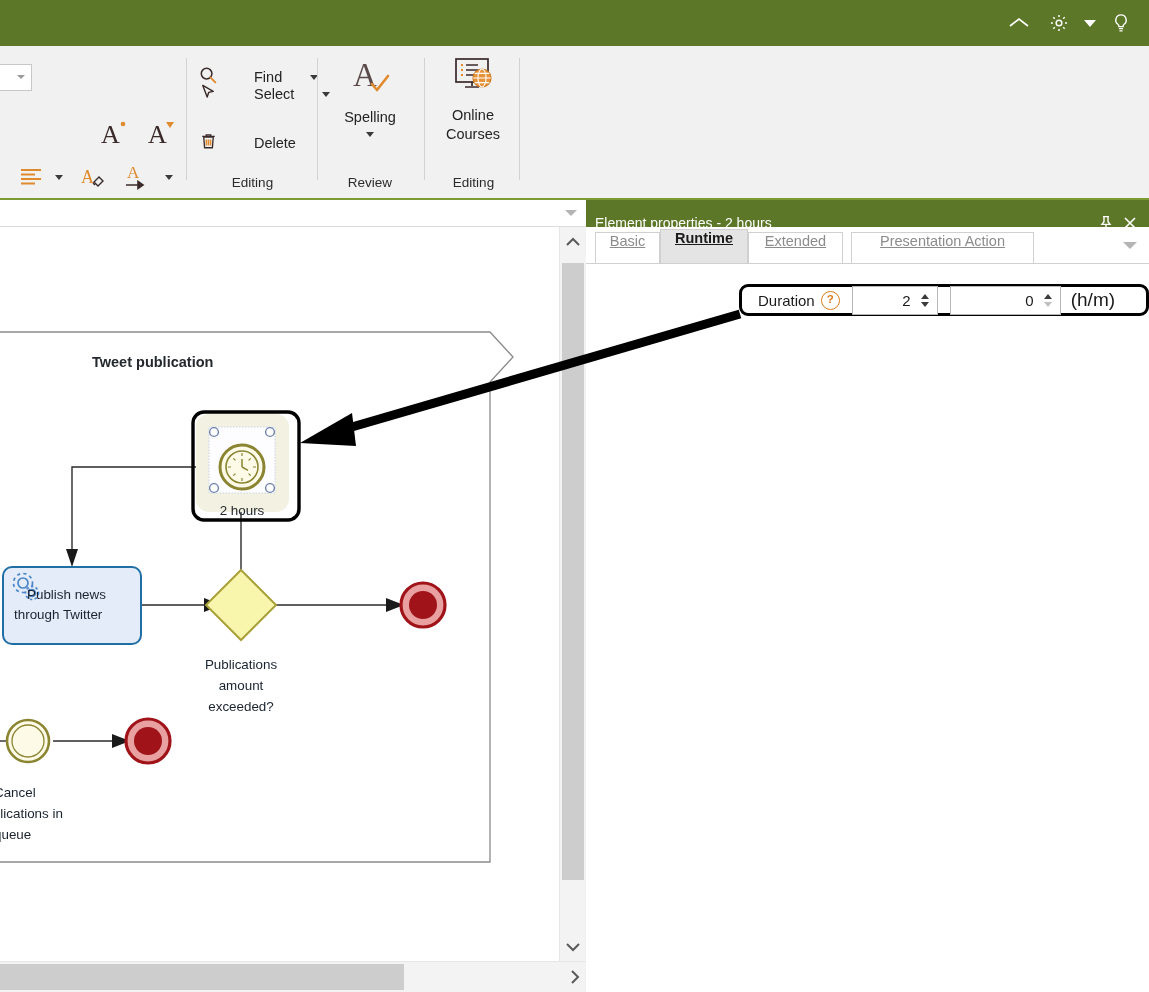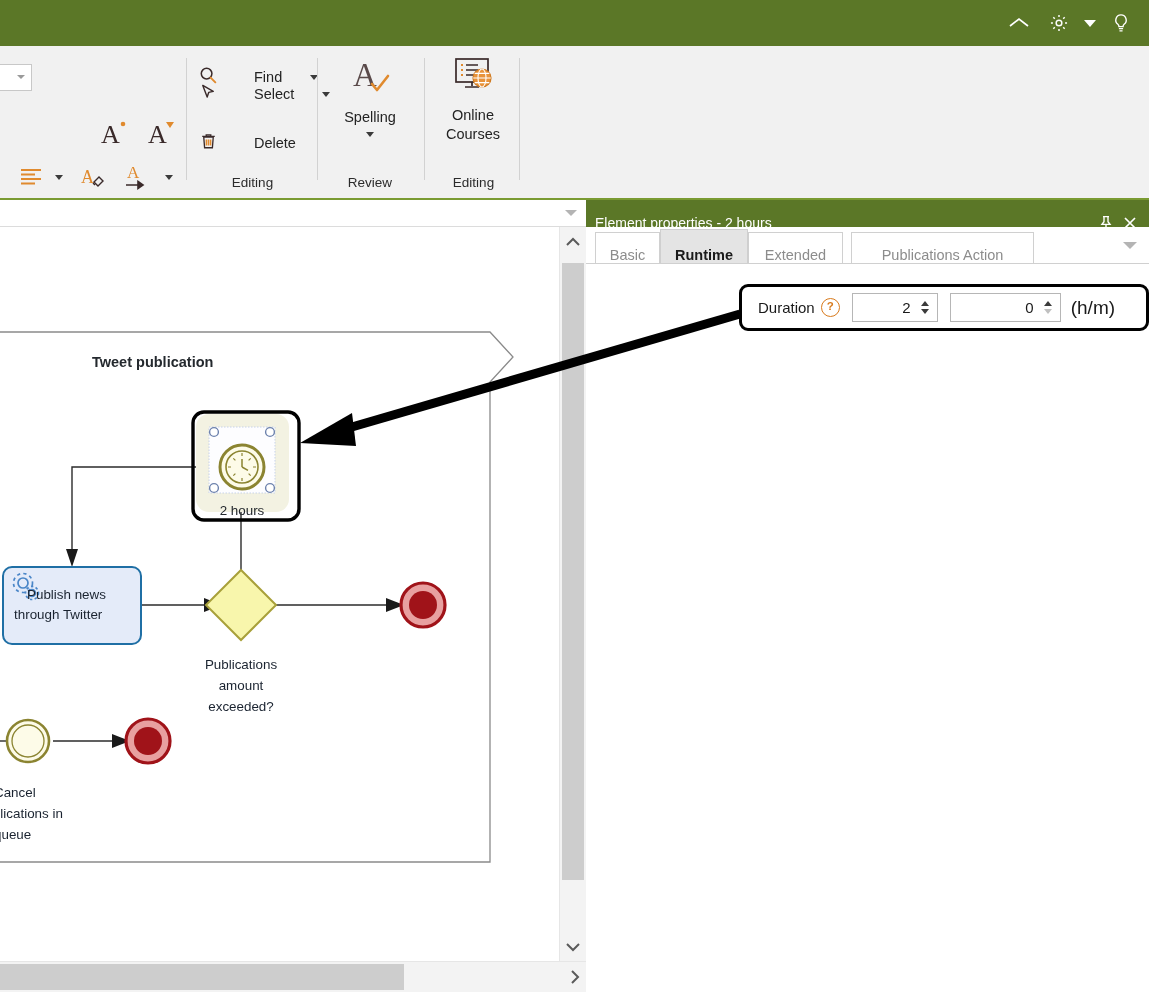--- a/index.html
+++ b/index.html
@@ -121,37 +121,38 @@
   #props-header-btns{margin-left:auto;display:flex;align-items:center;gap:2px;margin-right:8px;}
   .ph-btn{width:22px;height:27px;display:flex;align-items:center;justify-content:center;color:#fff;}
 
   #tabstrip{
     position:absolute;left:0;top:27px;width:563px;height:36px;
     background:#ffffff;border-bottom:1px solid #d0d0d0;
   }
   .ptab{
     position:absolute;top:5px;height:31px;
     border:1px solid #d0d0d0;border-bottom:none;background:#ffffff;
-    display:flex;align-items:flex-end;justify-content:center;
+    display:flex;align-items:flex-start;justify-content:center;
     font-size:14.5px;color:#8c8c8c;
     box-sizing:border-box;
+    text-decoration:underline;
   }
   .ptab.active{
     background:#e4e4e4;color:#1a1a1a;font-weight:bold;top:2px;height:34px;
     border-color:#cfcfcf;
   }
   #tabstrip-caret{
     position:absolute;right:12px;top:15px;
     width:0;height:0;border-left:7px solid transparent;border-right:7px solid transparent;
     border-top:7px solid #b4b4b4;
   }
 
   
   #duration-callout{
-    position:absolute;left:739px;top:284px;width:410px;height:47px;
+    position:absolute;left:739px;top:284px;width:410px;height:32px;
     border:3px solid #000;border-radius:9px;background:#ffffff;
     display:flex;align-items:center;
     box-sizing:border-box;
     z-index:30;
   }
   #duration-label{font-size:15px;color:#1a1a1a;margin-left:16px;}
   .help-ico{
     width:17px;height:17px;border-radius:50%;border:1.6px solid #d87a1c;
     color:#d87a1c;font-size:11.5px;line-height:15px;text-align:center;
     margin-left:6px;font-weight:bold;
@@ -476,21 +477,21 @@
     <div class="ptab" style="left:9px;width:65px;">
       <span>Basic</span>
     </div>
     <div class="ptab active" style="left:74px;width:88px;">
       <span>Runtime</span>
     </div>
     <div class="ptab" style="left:162px;width:95px;">
       <span>Extended</span>
     </div>
     <div class="ptab" style="left:265px;width:183px;">
-      <span>Publications Action</span>
+      <span>Presentation Action</span>
     </div>
     <div id="tabstrip-caret"></div>
   </div>
 </div>
 
 <div id="duration-callout">
   <span id="duration-label">Duration</span>
   <span class="help-ico">?</span>
 
   <div class="spin" style="width:86px;margin-left:12px;">

